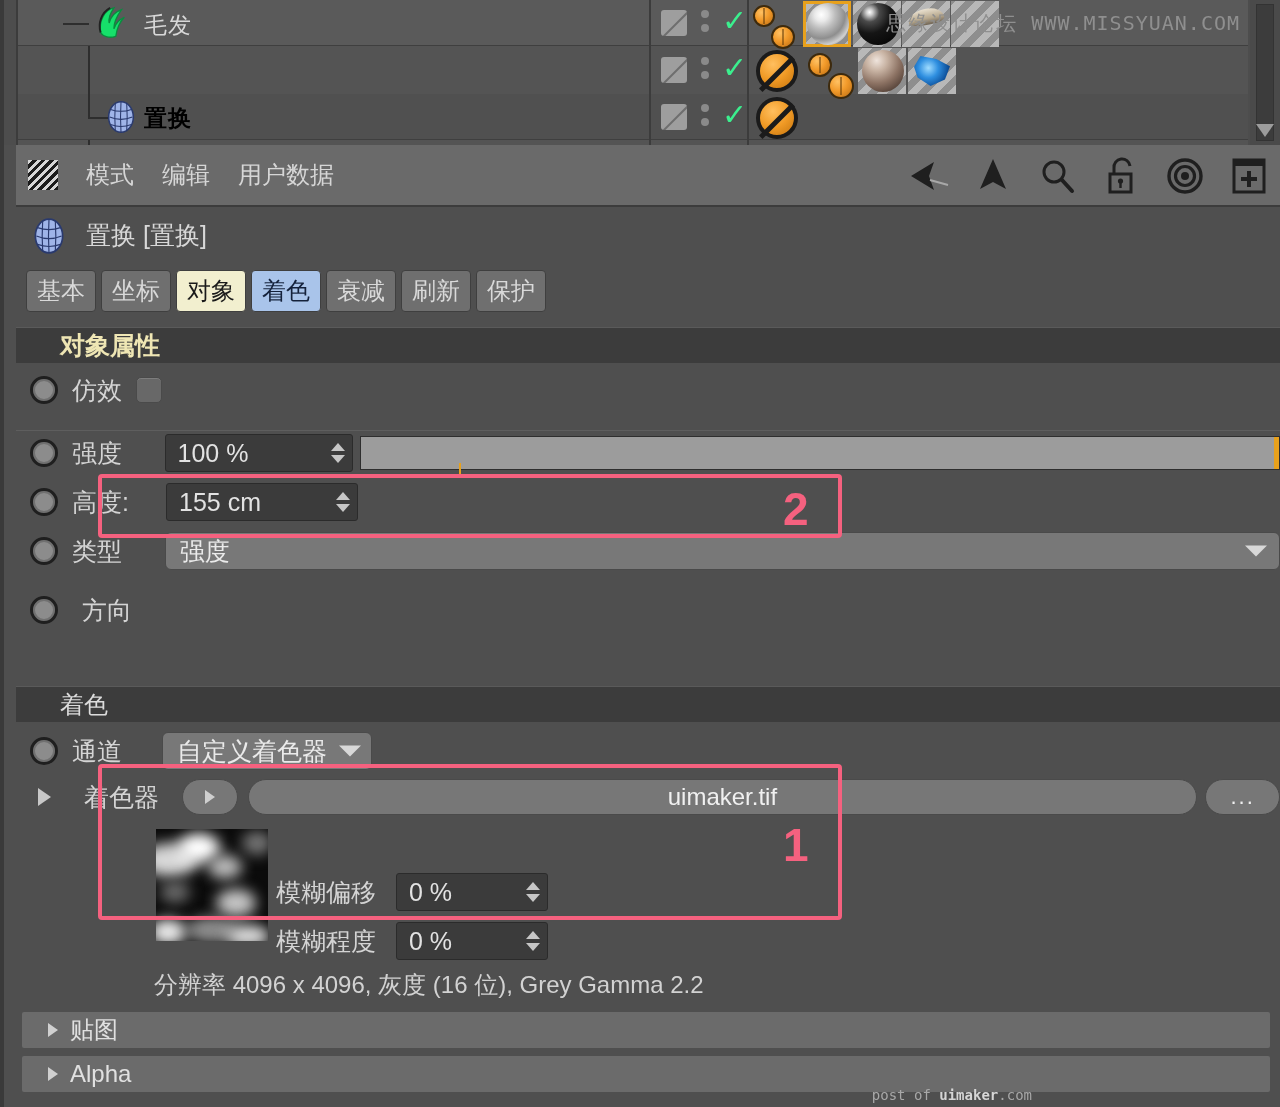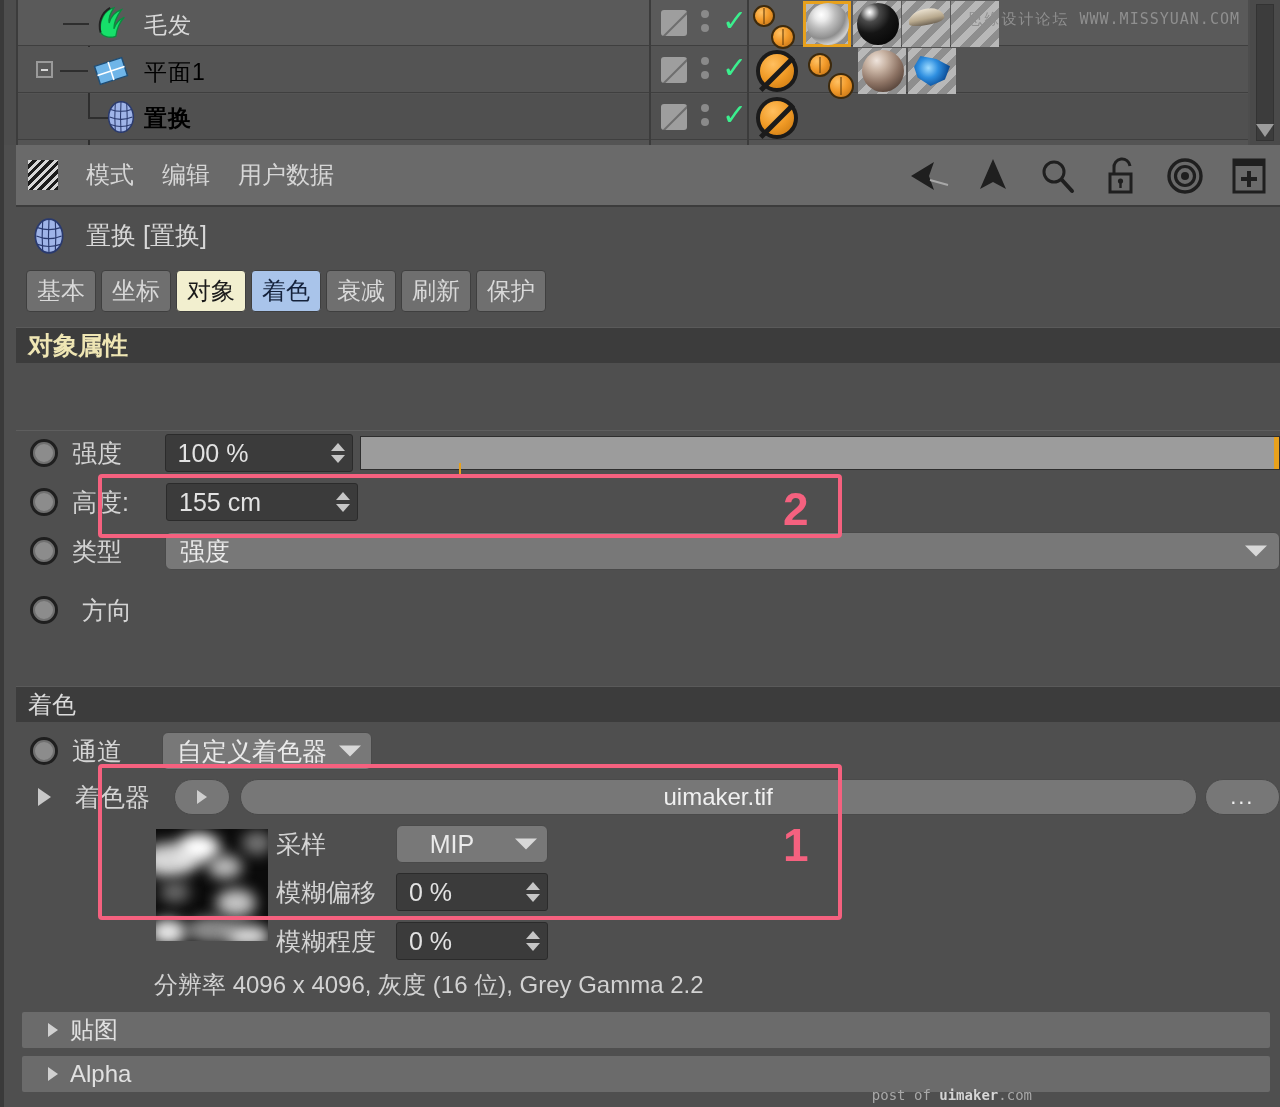--- a/index.html
+++ b/index.html
@@ -128,21 +128,21 @@
   .objmgr-scroll .track {
     position:absolute; left:6px; right:6px; top:4px; bottom:4px;
     background:#3c3c3c; border:1px solid #333;
   }
   .objmgr-scroll .dn {
     position:absolute; left:50%; bottom:8px; transform:translateX(-50%);
     width:0;height:0;border-left:9px solid transparent;border-right:9px solid transparent;border-top:13px solid #9c9c9c;
   }
 
   .watermark-top {
-    position:absolute; right:40px; top:10px; font-size:15px; color:#8f8f8f;
+    position:absolute; right:40px; top:10px; font-size:20px; color:#8f8f8f;
     letter-spacing:1px; font-family:"DejaVu Sans Mono", monospace; white-space:nowrap; z-index:5;
   }
   .watermark-top .cn { font-family:"DejaVu Sans", sans-serif; letter-spacing:2px; }
 
   
   .attrmgr { position:absolute; left:0; top:145px; width:1280px; height:962px; background:#4f4f4f;
              border-left:4px solid #3a3a3a; }
 
   .menubar {
     position:absolute; left:12px; right:0; top:0; height:62px; background:#6a6a6a;
@@ -172,20 +172,21 @@
     display:flex; align-items:center; justify-content:center;
     border:1px solid #3f3f3f; cursor:default; white-space:nowrap;
   }
   .tab.active { background:#f2efcf; color:#1a1a1a; }
   .tab.highlight { background:#a9c4ea; color:#14213a; }
 
   .section-bar {
     position:absolute; left:12px; right:0; height:36px; background:#3c3c3c;
     display:flex; align-items:center;
     border-top:1px solid #5a5a5a;
+    padding-left:32px;
   }
   .section-bar span { font-size:25px; color:#efe6b4; font-weight:bold; margin-left:12px; }
   .section-bar.plain span { color:#dcdcdc; font-weight:normal; font-size:24px; }
 
   .prow { position:absolute; left:12px; right:0; height:46px; display:flex; align-items:center; }
   .prow .sep { position:absolute; left:0; right:0; top:0; height:1px; background:#5e5e5e; }
 
   .radio {
     width:28px; height:28px; border-radius:50%; background:#8c8c8c;
     border:3px solid #1f1f1f; margin-left:14px; flex:0 0 auto;
@@ -275,33 +276,20 @@
       <div class="obj-row r0">
         <div class="tree-elbow" style="left:45px; top:23px;"></div>
         <svg class="obj-icon" style="left:75px; top:4px;" viewBox="0 0 40 40">
           <path d="M8 30 C6 18 12 6 22 4 C18 10 16 14 17 20 C19 13 24 8 30 6 C25 13 22 19 22 26 C24 20 28 16 33 14 C27 20 25 27 24 34 C18 36 11 35 8 30Z" fill="#16e06a" stroke="#0a8c3f" stroke-width="1.4"></path>
           <path d="M8 30 C5 20 9 9 18 4" fill="none" stroke="#222" stroke-width="2"></path>
         </svg>
         <div class="obj-label" style="left:126px; top:10px; color:#d8d8d8;">毛发</div>
         <div class="sep"></div>
       </div>
 
-      <div class="obj-row r1">
-        <div class="expand-box" style="left:18px; top:14px;"></div>
-        <div class="tree-elbow" style="left:42px; top:23px; width:28px;"></div>
-        <svg class="obj-icon" style="left:74px; top:5px;" viewBox="0 0 40 40">
-          <g transform="rotate(-18 20 20)">
-            <rect x="5" y="10" width="30" height="20" fill="#6fb5e8" stroke="#1e4e77" stroke-width="1.5"></rect>
-            <line x1="20" y1="10" x2="20" y2="30" stroke="#ffffff" stroke-width="1.6"></line>
-            <line x1="5" y1="20" x2="35" y2="20" stroke="#ffffff" stroke-width="1.6"></line>
-          </g>
-        </svg>
-        <div class="obj-label" style="left:126px; top:10px;">平面1</div>
-        <div class="sep"></div>
-      </div>
 
       <div class="obj-row r2">
         <div class="tree-elbow" style="left:70px; top:23px; width:26px;"></div>
         <div style="position:absolute; left:70px; top:0; width:2px; height:24px; background:#2e2e2e;"></div>
         <svg class="obj-icon" style="left:84px; top:4px;" viewBox="0 0 40 40">
           <ellipse cx="20" cy="20" rx="13" ry="16" fill="#9fb4e8" stroke="#2a3a6e" stroke-width="1.6"></ellipse>
           <path d="M9 12 Q20 16 31 12 M8 20 Q20 25 32 20 M9 28 Q20 32 31 28" stroke="#2a3a6e" stroke-width="1.1" fill="none"></path>
           <path d="M14 5 Q13 20 14 35 M20 4 Q19 20 20 36 M26 5 Q27 20 26 35" stroke="#2a3a6e" stroke-width="1.1" fill="none"></path>
         </svg>
         <div class="obj-label" style="left:126px; top:9px; font-weight:bold;">置换</div>
@@ -423,20 +411,25 @@
       <div class="tab highlight">着色</div>
       <div class="tab">衰减</div>
       <div class="tab">刷新</div>
       <div class="tab">保护</div>
     </div>
 
     <div class="section-bar" style="top:182px;">
       <span>对象属性</span>
     </div>
 
+    <div class="prow" style="top:222px;">
+      <div class="radio"></div>
+      <div class="plabel">仿效</div>
+      <div class="chkbox"></div>
+    </div>
 
     <div class="prow" style="top:285px;">
       <div class="sep"></div>
       <div class="radio"></div>
       <div class="plabel" style="width:82px;">强度</div>
       <div class="numfield" style="width:192px; margin-left:12px;">
         <div class="val">100 %</div>
         <div class="spinner">
             <i class="up"></i>
             <i class="dn"></i>
@@ -483,21 +476,21 @@
       <div class="radio"></div>
       <div class="plabel" style="width:82px;">通道</div>
       <div class="dropdown" style="width:210px; margin-left:8px;">
         <div class="dval">自定义着色器</div>
         <div class="caret" style="right:10px;"></div>
       </div>
     </div>
 
     <div class="prow" style="top:628px; height:48px;">
       <div class="tri" style="margin-left:22px;"></div>
-      <div class="plabel" style="margin-left:24px; width:96px;">着色器</div>
+      <div class="plabel" style="margin-left:33px; width:96px;">着色器</div>
       <div class="texbtn" style="width:56px; margin-left:4px;">
         <div class="tri-sm"></div>
       </div>
       <div class="texbtn" style="width:965px; margin-left:10px;">
         <div class="texname">uimaker.tif</div>
       </div>
       <div class="texbtn" style="width:76px; margin-left:8px;">
         <div class="texname" style="font-size:22px; letter-spacing:2px; line-height:0.6;">...</div>
       </div>
     </div>
@@ -507,27 +500,20 @@
       <div class="c" style="left:22px; top:4px; width:42px; height:30px; background:#ffffff;"></div>
       <div class="c" style="left:52px; top:26px; width:34px; height:24px; background:#bdbdbd;"></div>
       <div class="c" style="left:4px; top:52px; width:30px; height:22px; background:#6a6a6a;"></div>
       <div class="c" style="left:60px; top:60px; width:40px; height:28px; background:#c6c6c6;"></div>
       <div class="c" style="left:30px; top:88px; width:52px; height:26px; background:#8f8f8f;"></div>
       <div class="c" style="left:86px; top:2px; width:30px; height:24px; background:#767676;"></div>
       <div class="c" style="left:-6px; top:90px; width:36px; height:26px; background:#ededed;"></div>
       <div class="c" style="left:70px; top:96px; width:44px; height:22px; background:#e0e0e0;"></div>
     </div>
 
-    <div class="prow" style="top:676px;">
-      <div class="plabel" style="margin-left:260px; width:108px;">采样</div>
-      <div class="dropdown" style="width:152px; margin-left:12px;">
-        <div class="dval" style="margin-left:0; width:110px; text-align:center;">MIP</div>
-        <div class="caret" style="right:10px;"></div>
-      </div>
-    </div>
 
     <div class="prow" style="top:724px;">
       <div class="plabel" style="margin-left:260px; width:108px;">模糊偏移</div>
       <div class="numfield" style="width:152px; margin-left:12px;">
         <div class="val">0 %</div>
         <div class="spinner">
             <i class="up"></i>
             <i class="dn"></i>
           </div>
       </div>

